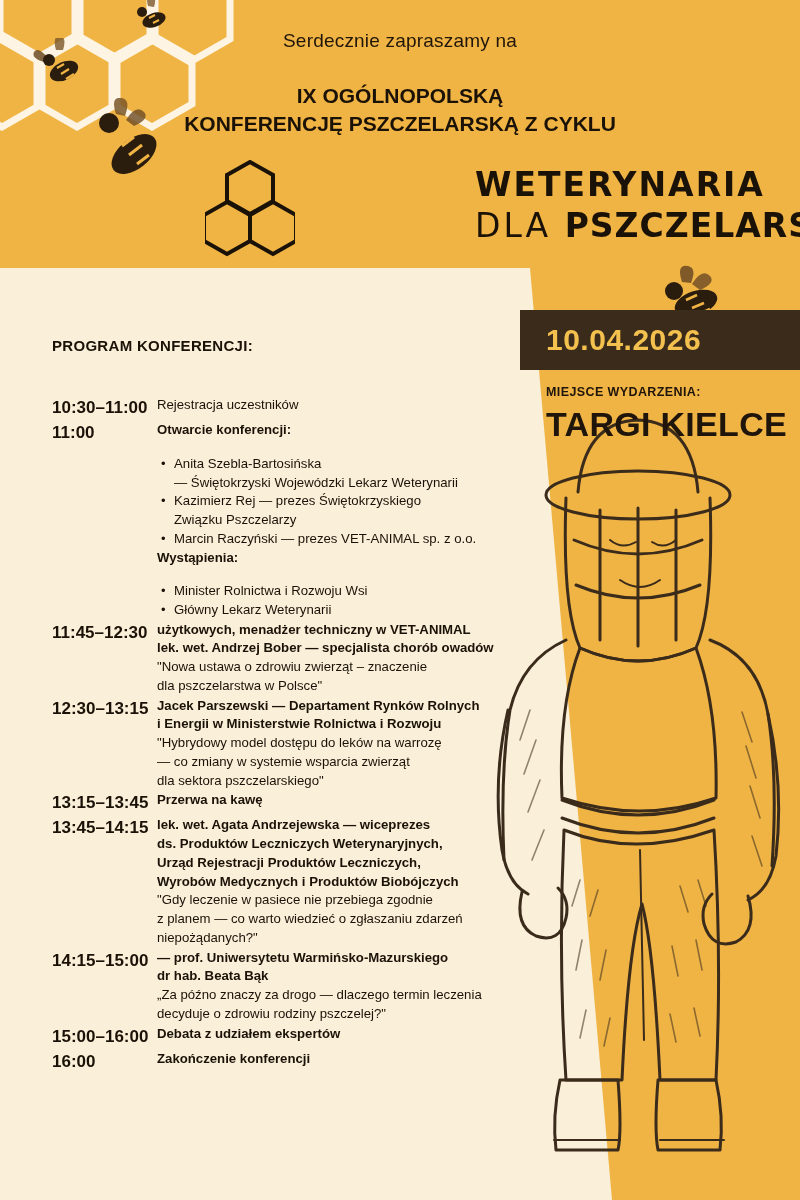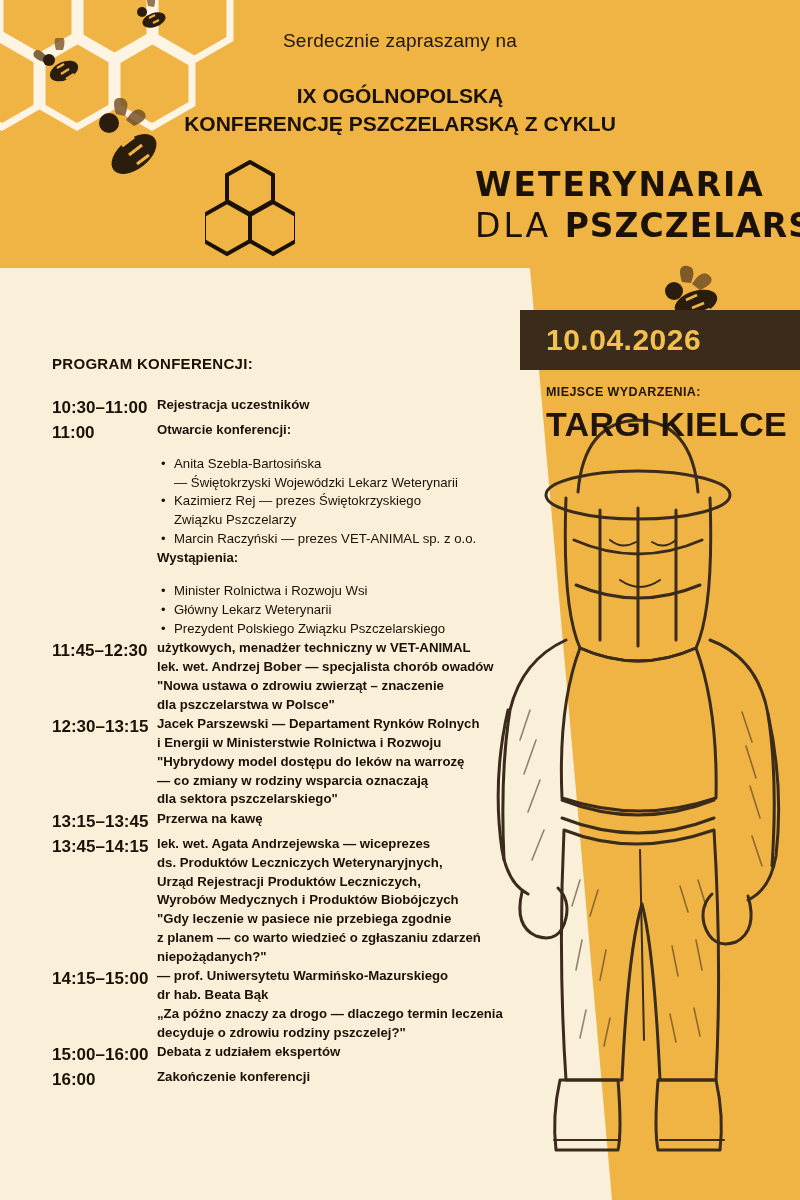--- a/index.html
+++ b/index.html
@@ -60,32 +60,32 @@
     position:absolute;left:546px;top:385px;
     font-size:12.5px;font-weight:bold;color:#20150a;letter-spacing:.4px;
   }
   .venue-name{
     position:absolute;left:546px;top:405px;
     font-size:34px;font-weight:bold;color:#20150a;letter-spacing:.3px;
   }
 
   
   .program-title{
-    position:absolute;left:52px;top:355px;
+    position:absolute;left:52px;top:337px;
     font-size:15px;font-weight:bold;color:#1b1207;letter-spacing:.3px;
   }
   .schedule{
     position:absolute;left:52px;top:396px;width:510px;
     font-size:13.2px;color:#1b1207;line-height:1.42;
   }
   .row{display:flex;align-items:flex-start;margin-bottom:1px;}
   .time{width:105px;flex:0 0 105px;font-weight:bold;font-size:17px;padding-top:0px;}
   .desc{flex:1;}
   .desc .bold{font-weight:bold;}
-  .desc .quote{font-weight:700;}
+  .desc .quote{font-weight:400;}
   ul.bullets{margin:15px 0 0 0;padding-left:17px;list-style:none;}
   ul.bullets li{position:relative;padding-left:0;margin:0;}
   ul.bullets li::before{
     content:"•";position:absolute;left:-13px;top:0;font-size:13px;
   }
   .sub-head{font-weight:bold;}
 
   
   .beekeeper{position:absolute;right:0;bottom:0;width:330px;height:960px;}
 
@@ -253,40 +253,39 @@
             <li>Anita Szebla-Bartosińska</li>
             <li class="nomark" style="list-style: none; --hide: 1;">— Świętokrzyski Wojewódzki Lekarz Weterynarii</li>
             <li>Kazimierz Rej — prezes Świętokrzyskiego</li>
             <li class="nomark" style="list-style: none; --hide: 1;">Związku Pszczelarzy</li>
             <li>Marcin Raczyński — prezes VET-ANIMAL sp. z o.o.</li>
           </ul>
           <div class="sub-head">Wystąpienia:</div>
           <ul class="bullets">
             <li>Minister Rolnictwa i Rozwoju Wsi</li>
             <li>Główny Lekarz Weterynarii</li>
-            <li>Prezydent Polskiego Związku Pszczelarskiego</li>
           </ul>
         </div>
       </div>
       <div class="row">
         <div class="time">11:45–12:30</div>
         <div class="desc">
           <div class="bold">użytkowych, menadżer techniczny w VET-ANIMAL</div>
           <div class="bold">lek. wet. Andrzej Bober — specjalista chorób owadów</div>
           <div class="quote">"Nowa ustawa o zdrowiu zwierząt – znaczenie</div>
           <div class="quote">dla pszczelarstwa w Polsce"</div>
         </div>
       </div>
       <div class="row">
         <div class="time">12:30–13:15</div>
         <div class="desc">
           <div class="bold">Jacek Parszewski — Departament Rynków Rolnych</div>
           <div class="bold">i Energii w Ministerstwie Rolnictwa i Rozwoju</div>
           <div class="quote">"Hybrydowy model dostępu do leków na warrozę</div>
-          <div class="quote">— co zmiany w rodziny wsparcia oznaczają</div>
+          <div class="quote">— co zmiany w systemie wsparcia zwierząt</div>
           <div class="quote">dla sektora pszczelarskiego"</div>
         </div>
       </div>
       <div class="row">
         <div class="time">13:15–13:45</div>
         <div class="desc">
           <div class="bold">Przerwa na kawę</div>
         </div>
       </div>
       <div class="row">

